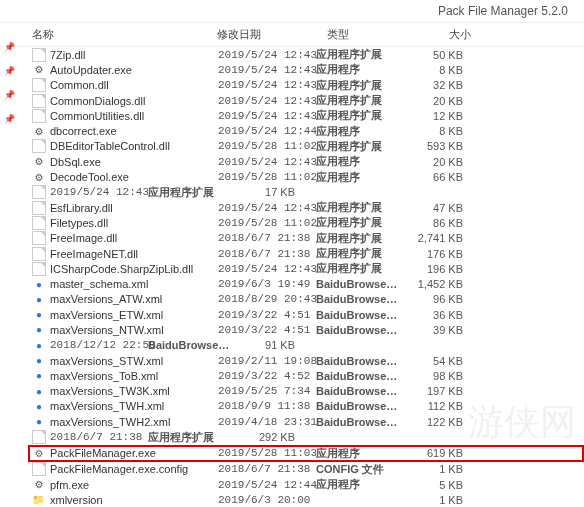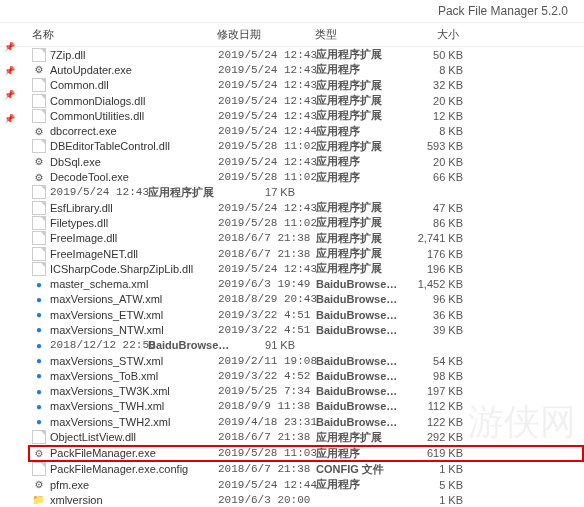--- a/index.html
+++ b/index.html
@@ -1,21 +1,21 @@
 <!DOCTYPE html>
 <html><head>
 <meta charset="utf-8">
 <style>
 * { margin: 0; padding: 0; box-sizing: border-box; }
 body { font-family: "Microsoft YaHei", "Segoe UI", sans-serif; font-size: 11px; background: #fff; color: #333; width: 584px; height: 507px; overflow: hidden; position: relative; }
 .titlebar { padding: 4px 16px; font-size: 12px; color: #555; border-bottom: 1px solid #eee; text-align: right; }
 .header { display: flex; padding: 4px 0 4px 32px; border-bottom: 1px solid #eee; color: #444; align-items: center; }
 .col-name { width: 185px; }
 .col-date { width: 98px; }
-.col-type { width: 82px; }
+.col-type { width: 82px; margin-left: 12px; }
 .col-size { width: 70px; text-align: right; padding-right: 8px; }
 .pins { position: absolute; left: 4px; top: 42px; display: flex; flex-direction: column; gap: 14px; }
 .pin { color: #888; font-size: 9px; }
 .rows { padding-left: 32px; }
 .row { display: flex; align-items: center; height: 15.3px; font-size: 11px; color: #333; white-space: nowrap; }
 .row.hl { border: 2px solid #d00; height: 17px; margin-left: -4px; padding-left: 2px; }
 .icon { width: 14px; height: 14px; margin-right: 4px; display: inline-flex; align-items: center; justify-content: center; font-size: 10px; }
 .i-dll { background: #fff; border: 1px solid #ccc; position: relative; }
 .i-dll::after { content: ""; position: absolute; right: 0; top: 0; border: 2px solid transparent; border-right-color: #ccc; border-top-color: #ccc; }
 .i-exe { color: #555; }
@@ -216,21 +216,20 @@
     </div>
     <div class="row">
       <span class="icon i-xml">●</span>
       <span class="fname">maxVersions_TWH2.xml</span>
       <span class="fdate">2019/4/18 23:31</span>
       <span class="ftype">BaiduBrowser H...</span>
       <span class="fsize">122 KB</span>
     </div>
     <div class="row">
       <span class="icon i-dll"></span>
-      <span class="fname">ObjectListView.dll</span>
       <span class="fdate">2018/6/7 21:38</span>
       <span class="ftype">应用程序扩展</span>
       <span class="fsize">292 KB</span>
     </div>
     <div class="row hl">
       <span class="icon i-gear">⚙</span>
       <span class="fname">PackFileManager.exe</span>
       <span class="fdate">2019/5/28 11:03</span>
       <span class="ftype">应用程序</span>
       <span class="fsize">619 KB</span>

